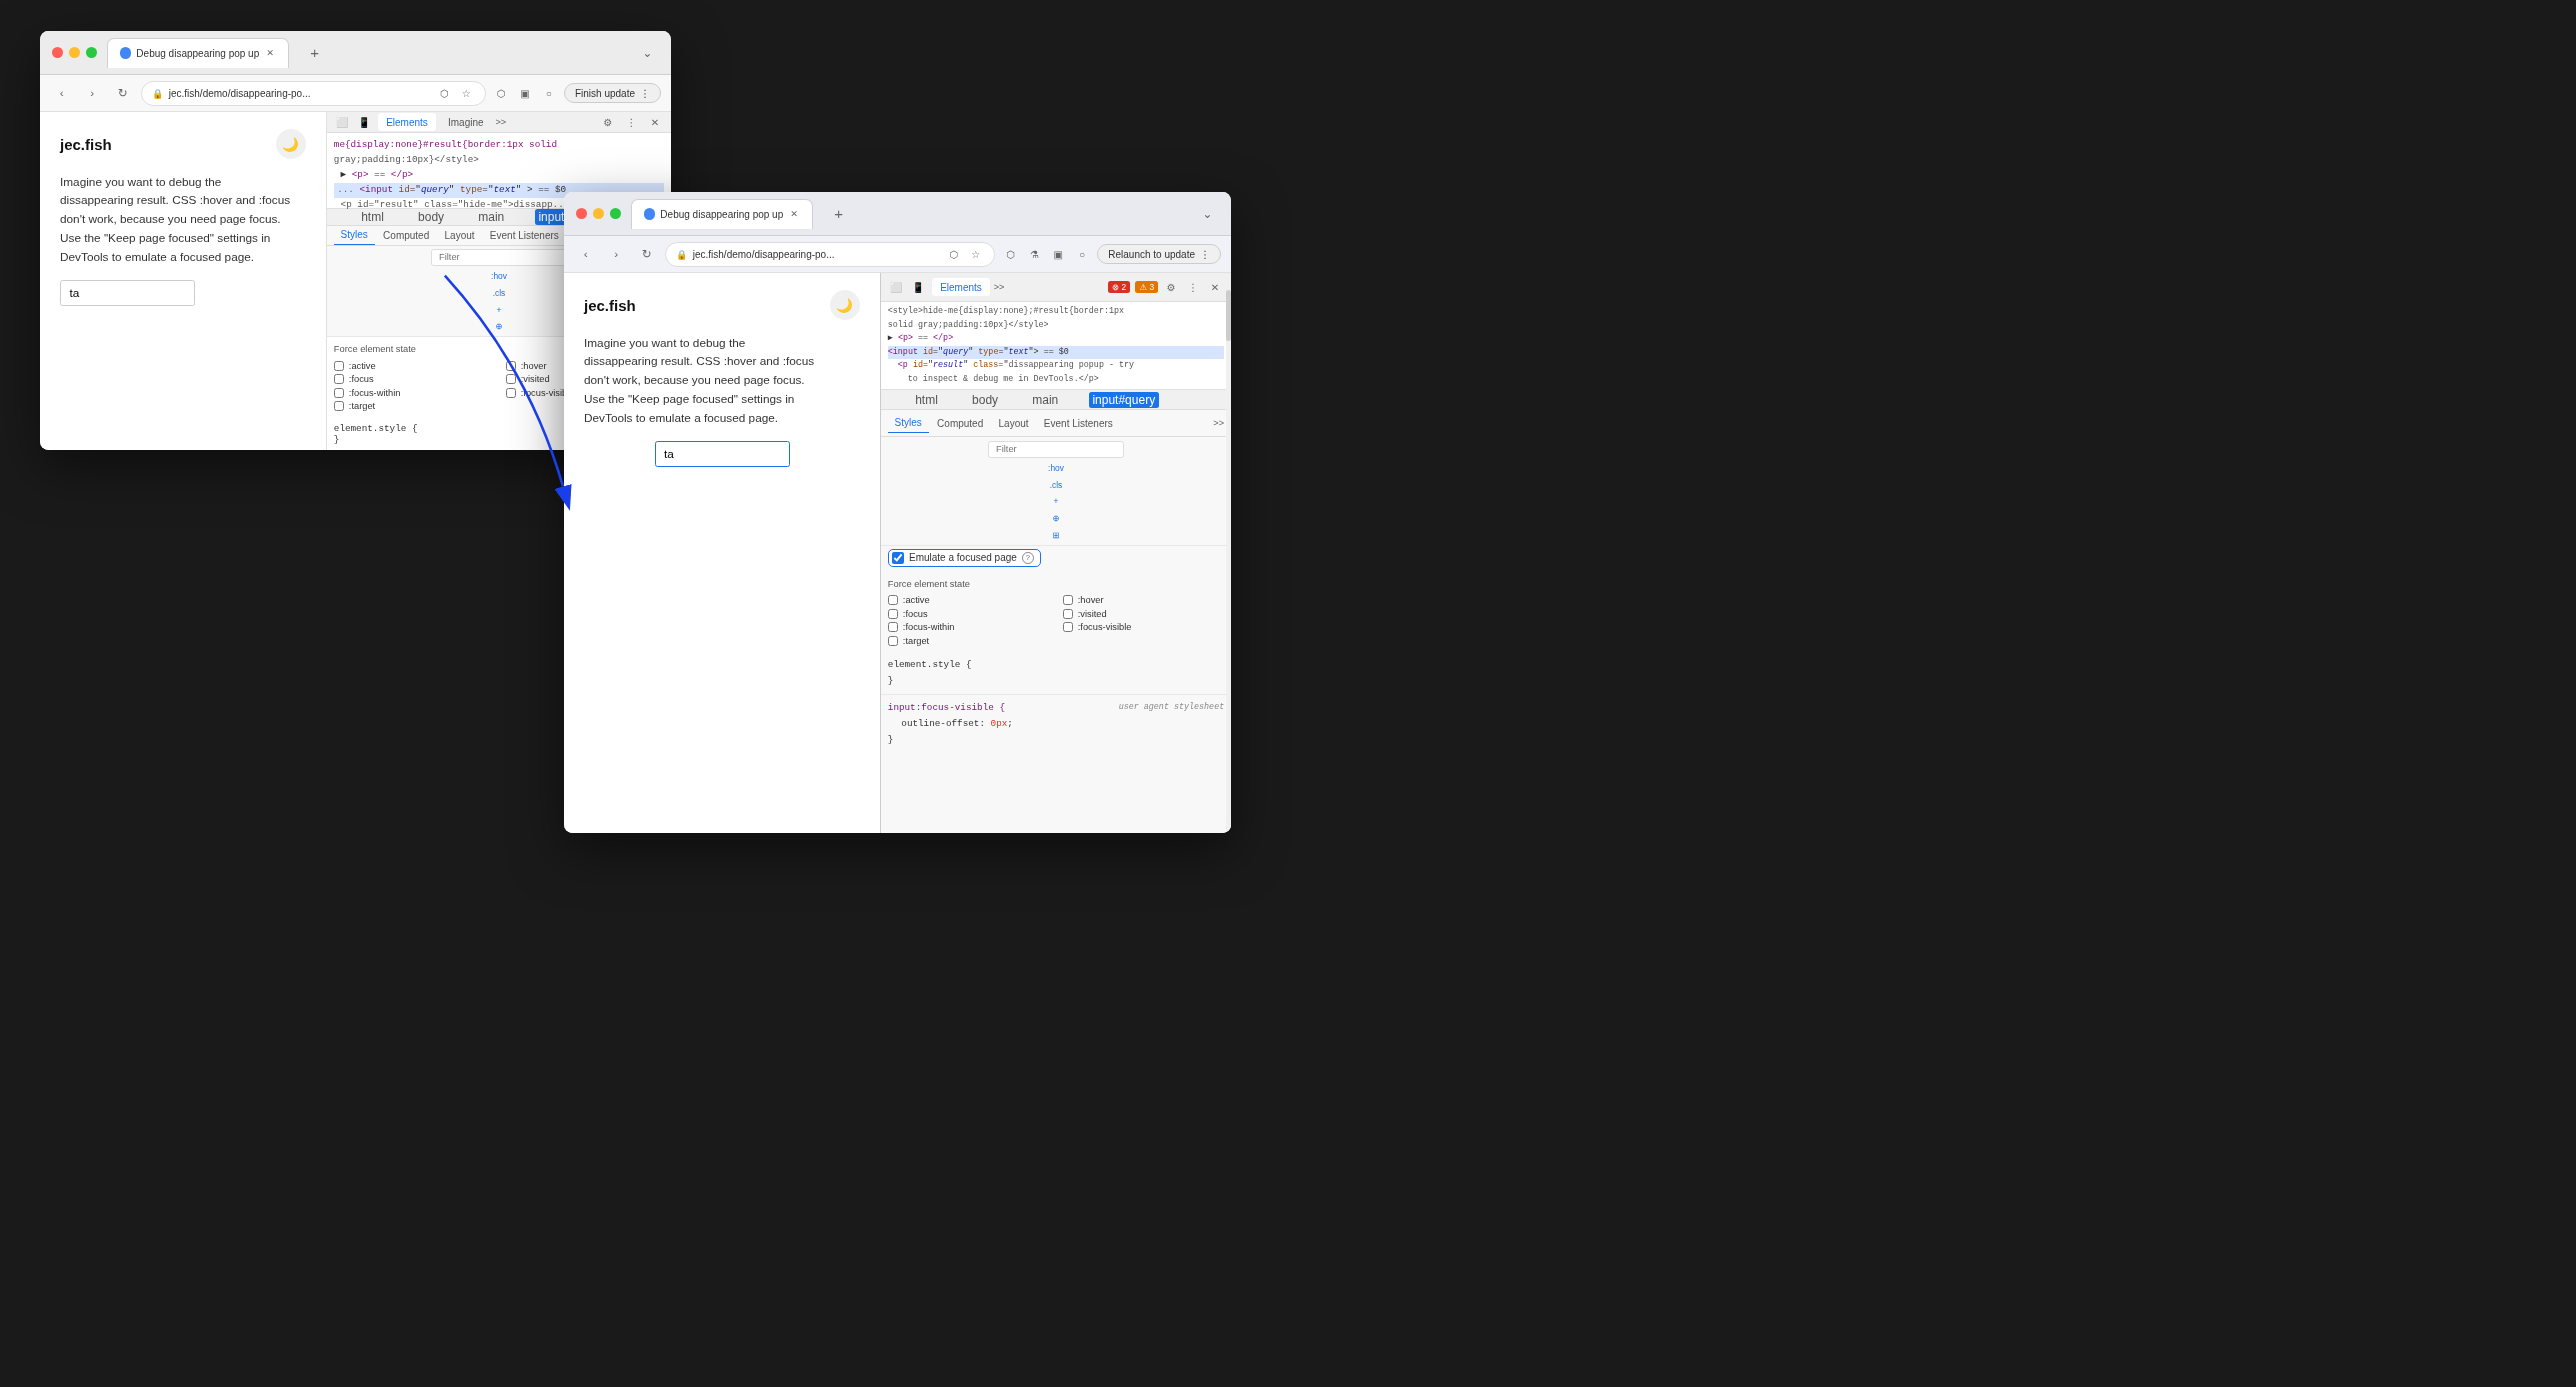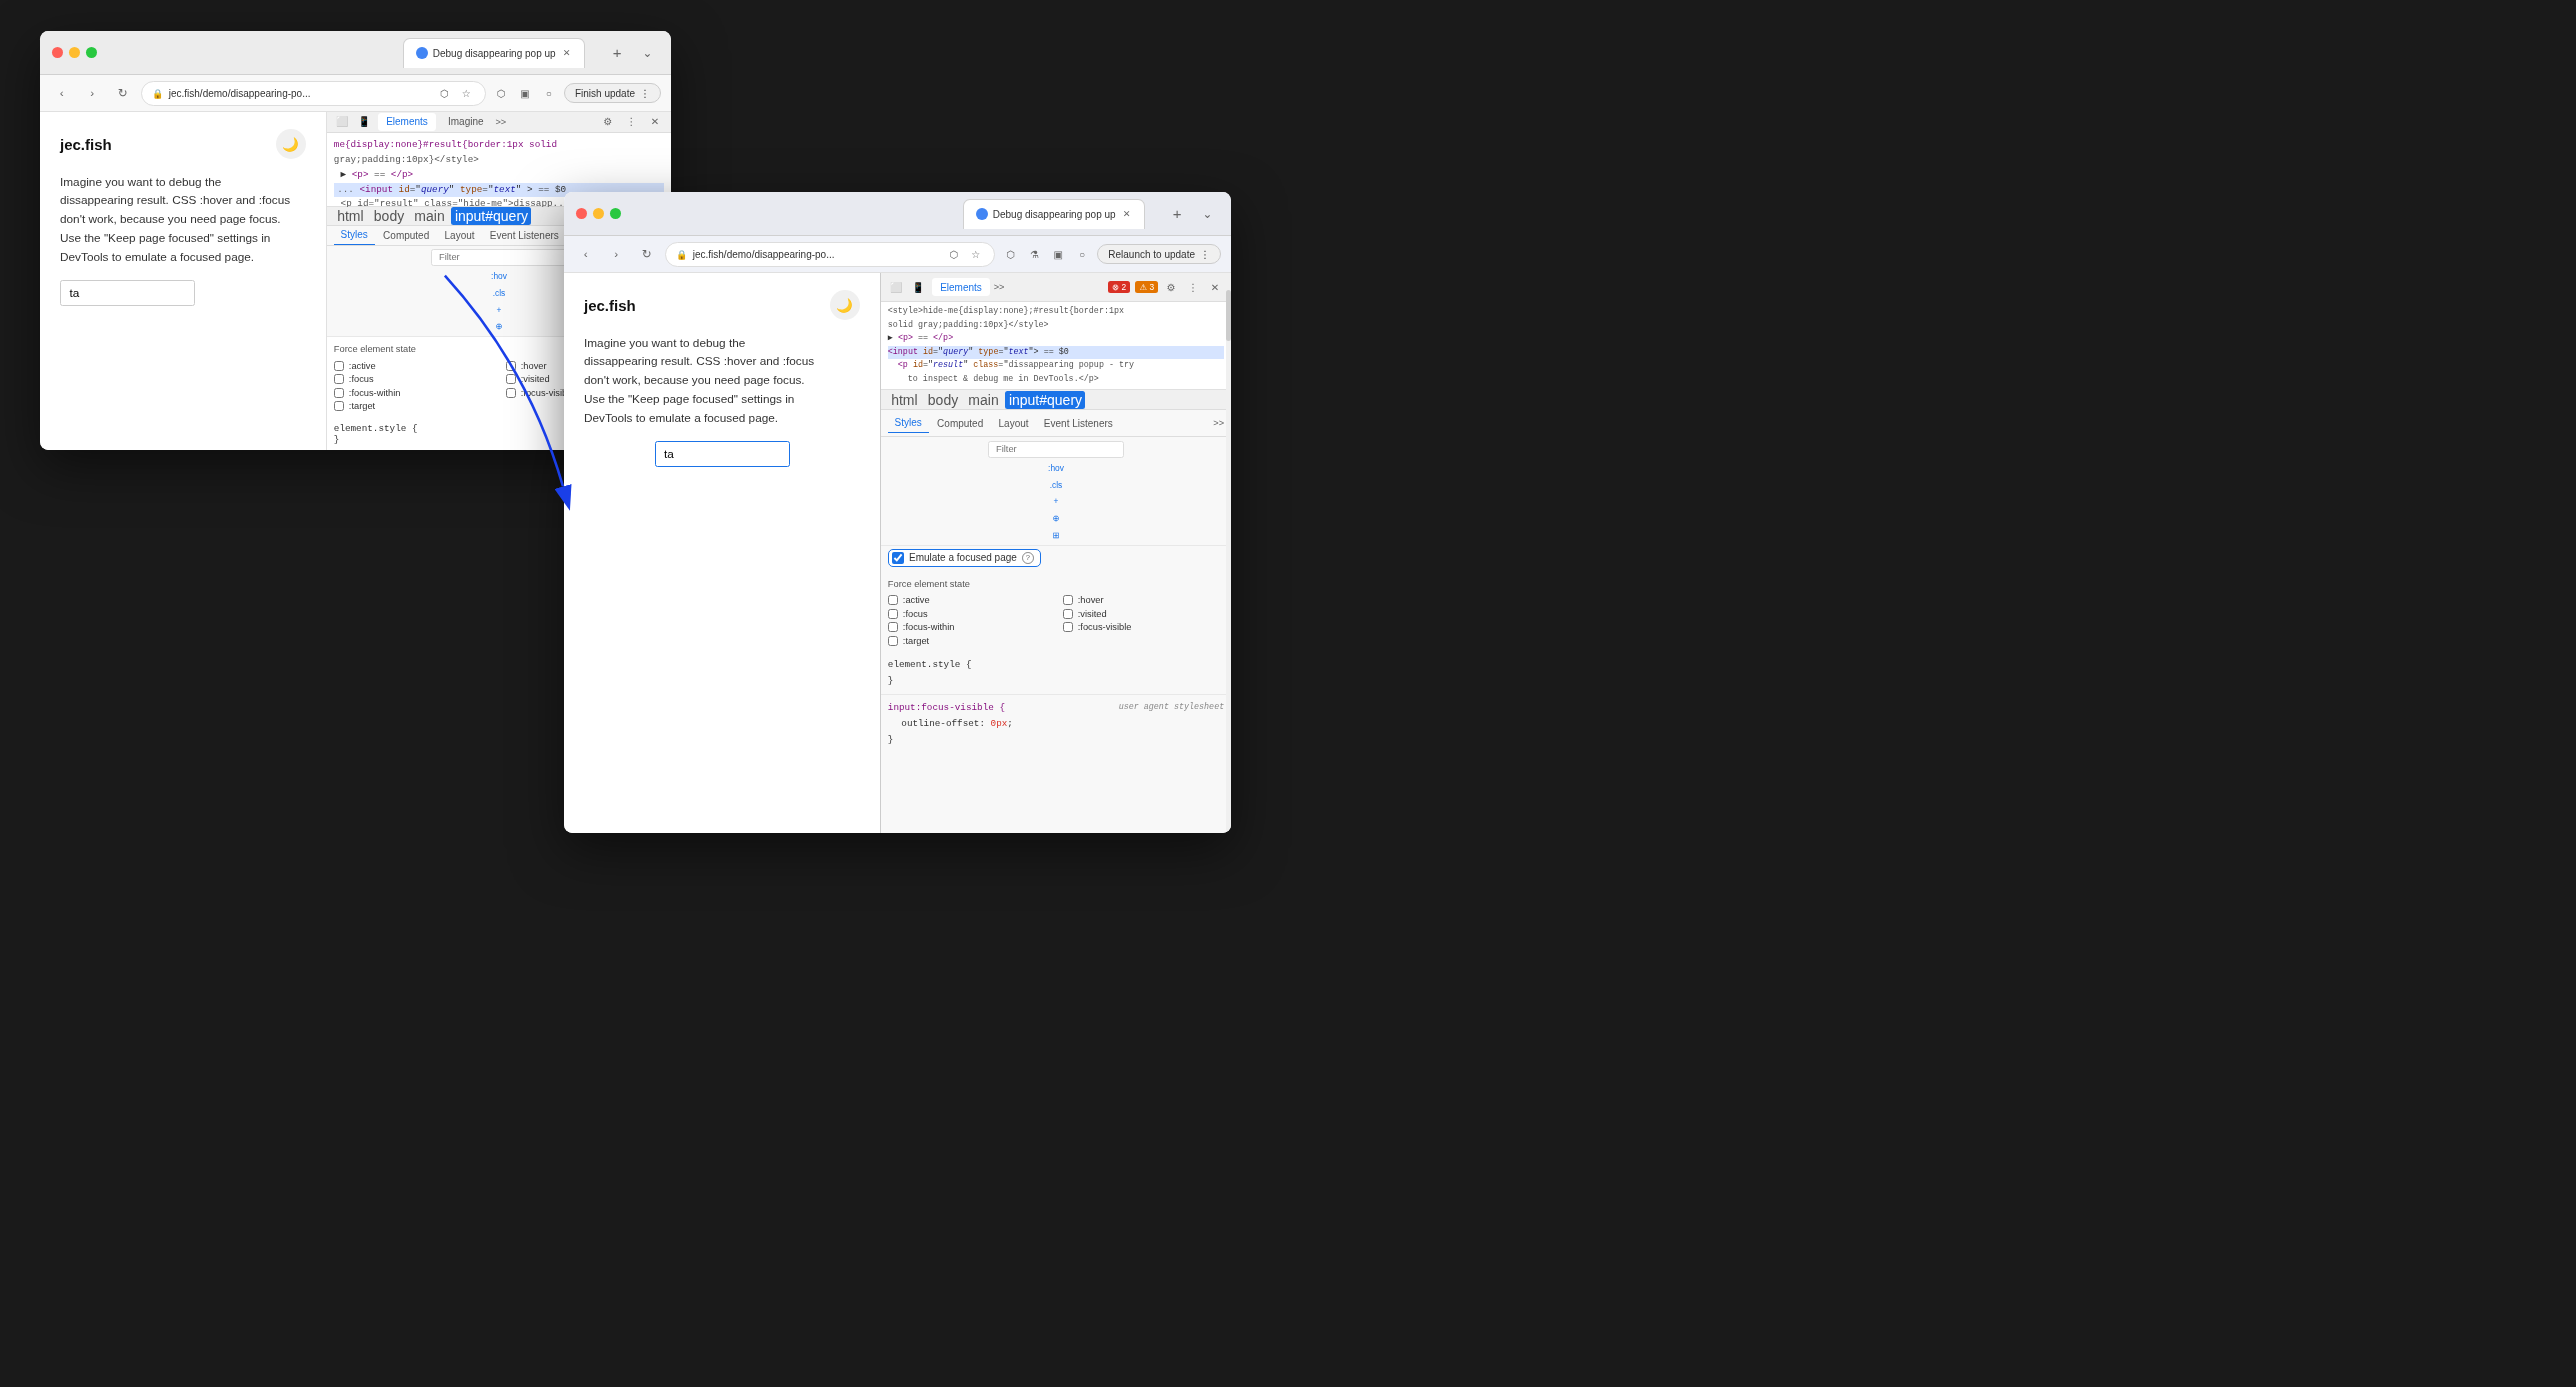--- a/index.html
+++ b/index.html
@@ -63,22 +63,21 @@
     }
 
     .traffic-light.red { background: #ff5f57; }
     .traffic-light.yellow { background: #febc2e; }
     .traffic-light.green { background: #28c840; }
 
     .tab-area {
       display: flex;
       align-items: center;
       flex: 1;
-      gap: 20px;
-      justify-content: flex-end;
+      gap: 14px;
     }
 
     .tab {
       background: #fff;
       border-radius: 6.8px 6.8px 0 0;
       padding: 5px 11.8px;
       font-size: 10px;
       color: #333;
       display: flex;
       align-items: center;
@@ -320,25 +319,26 @@
       height: 20px;
       background: #f0f0f0;
       display: flex;
       align-items: center;
       padding: 0 6.8px;
       gap: 3.4px;
       border-bottom: 0.8px solid #ddd;
     }
 
     .breadcrumb-item {
-      font-size: 14px;
+      font-size: 12px;
       color: #555;
       cursor: pointer;
       padding: 0.8px 3.4px;
       border-radius: 2.5px;
+      margin-left: 24px;
     }
 
     .breadcrumb-item.active {
       background: #1a73e8;
       color: #fff;
     }
 
     
     .styles-tabs {
       display: flex;

